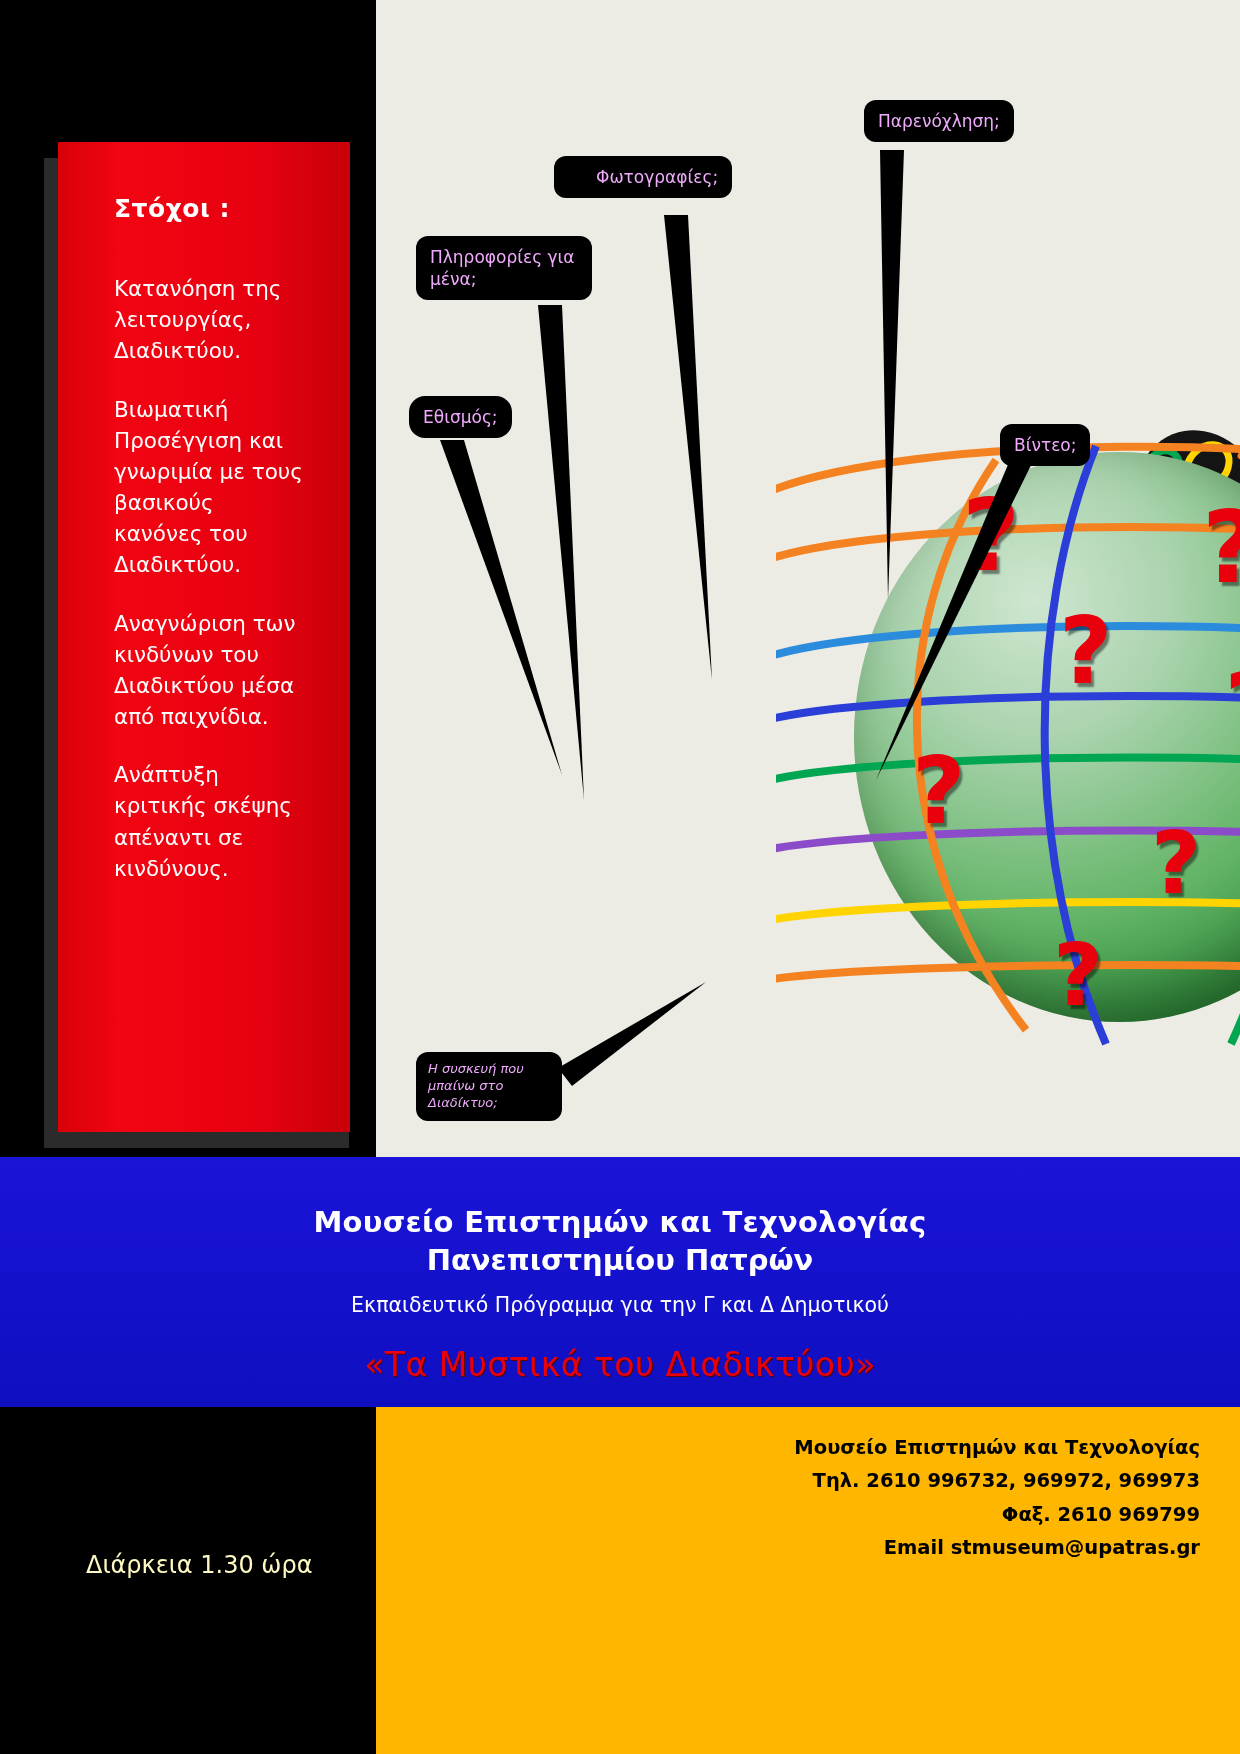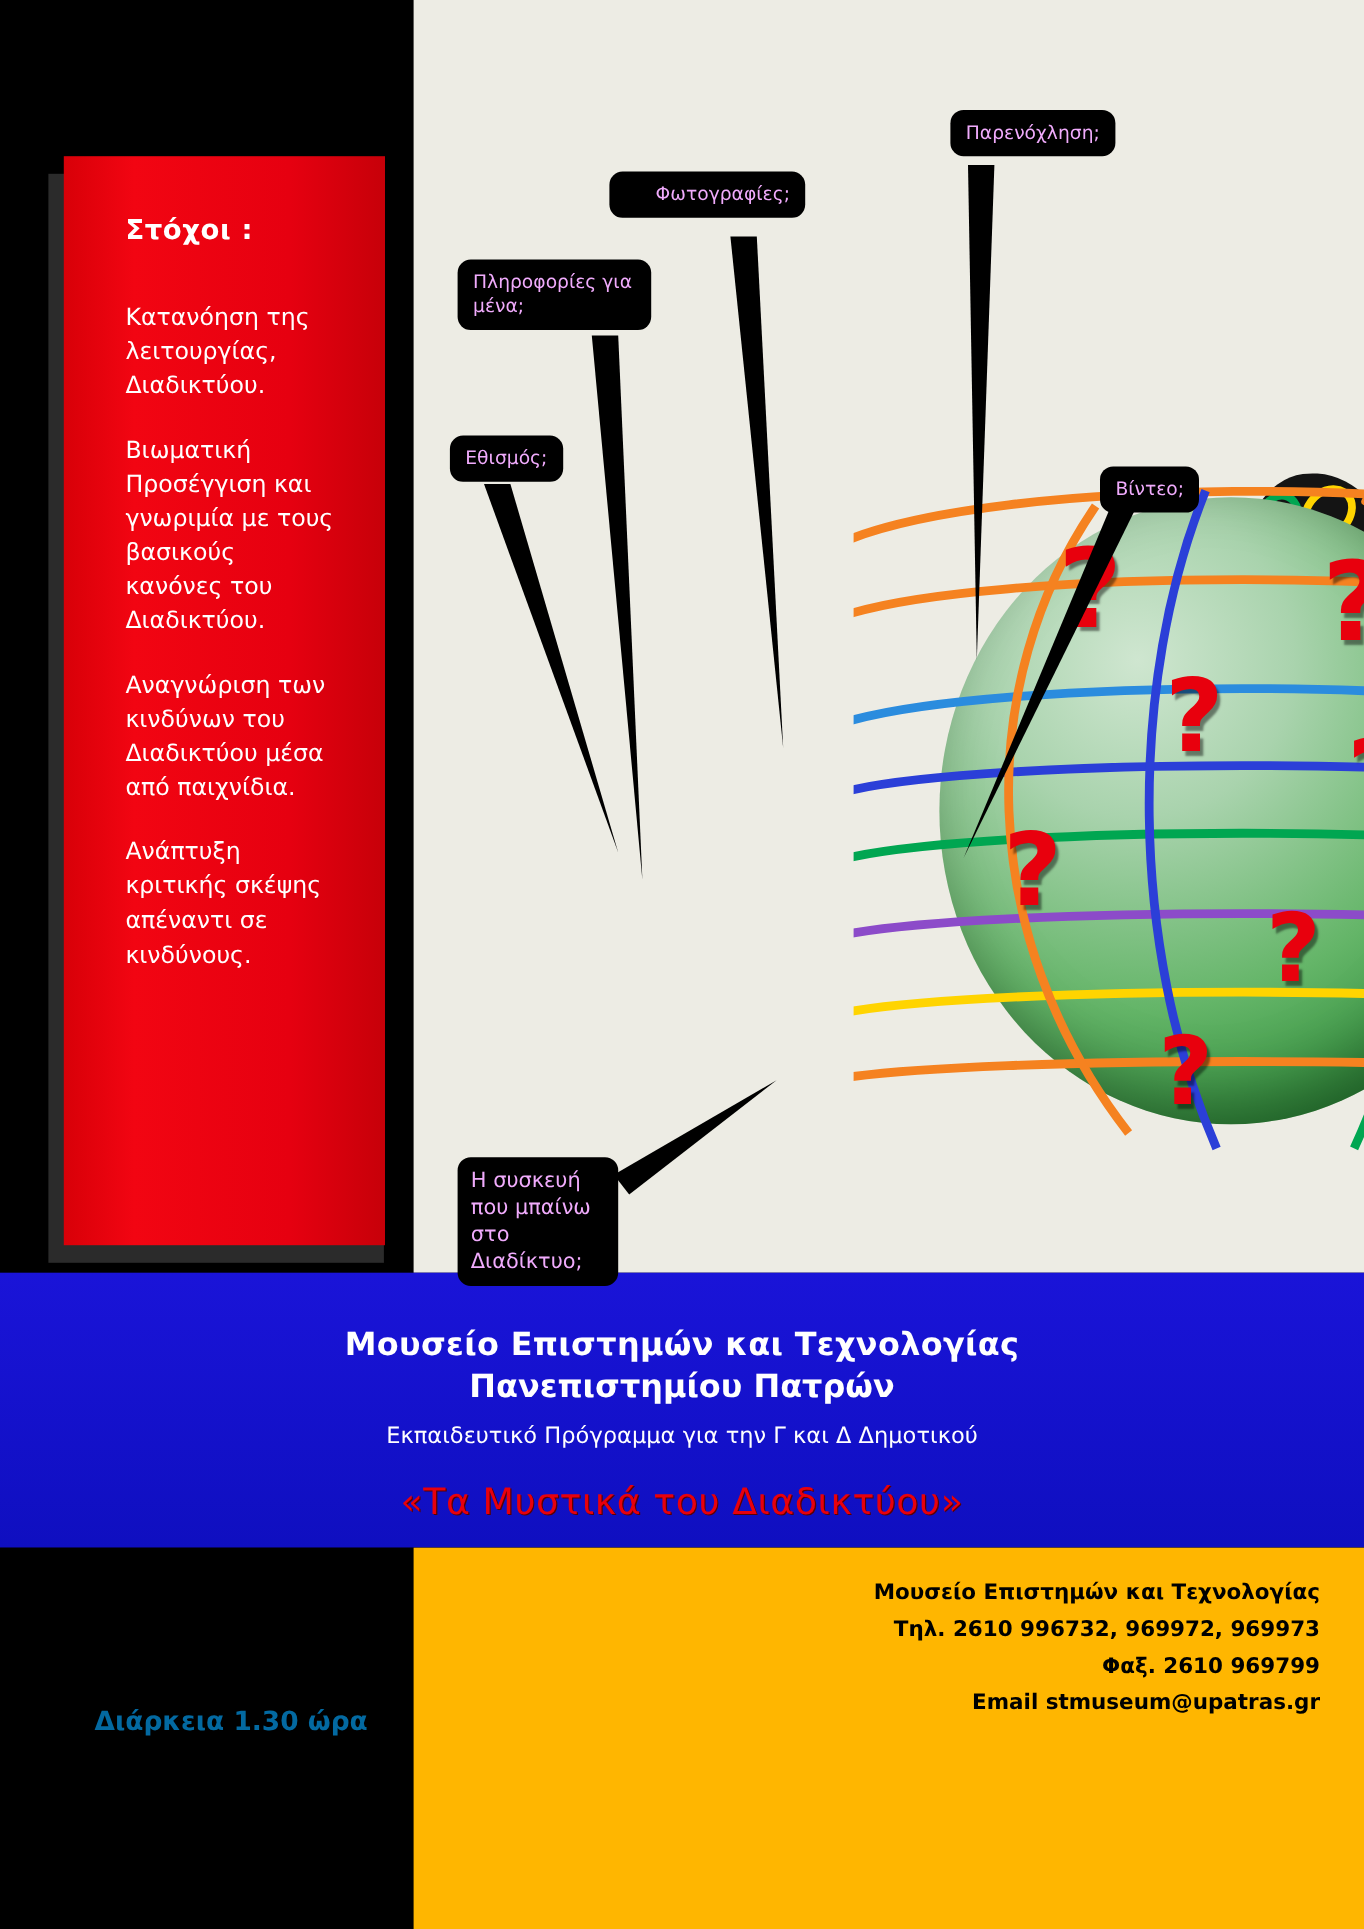--- a/index.html
+++ b/index.html
@@ -121,21 +121,21 @@
   .bubble {
     position: absolute;
     background: #000000;
     color: #f0abfc;
     border-radius: 12px;
     padding: 10px 14px;
     font-size: 17px;
     line-height: 1.3;
     z-index: 6;
   }
-  .bubble.small { font-size: 19px; padding: 9px 12px; }
+  .bubble.small { font-size: 13px; padding: 9px 12px; font-style: italic; }
 
   
   .blue-band {
     position: absolute;
     left: 0;
     top: 1157px;
     width: 1240px;
     height: 250px;
     background: #1414d2;
     background: linear-gradient(to bottom, #1a14d8 0%, #0f0fc0 100%);
@@ -192,23 +192,23 @@
   .contact-line {
     margin: 0 0 7px 0;
     font-size: 19.5px;
     font-weight: bold;
     line-height: 1.35;
   }
   .duration {
     position: absolute;
     left: 86px;
     top: 144px;
-    color: #0369a1;
+    color: #fef9c3;
     font-size: 24px;
-    font-weight: bold;
+    font-weight: normal;
   }
 </style>
 </head>
 <body>
 
 <div id="poster">
 
   <div class="art-panel">
 
     <div class="globe-wrap">
@@ -284,21 +284,21 @@
     </div>
 
     <div class="bubble" style="left:178px; top:156px;padding-left:42px;">
       <span>Φωτογραφίες;</span>
     </div>
 
     <div class="bubble" style="left:40px; top:236px; width:148px;">
       <span>Πληροφορίες για μένα;</span>
     </div>
 
-    <div class="bubble" style="left:33px; top:396px;">
+    <div class="bubble" style="left:33px; top:396px;border-radius:16px;">
       <span>Εθισμός;</span>
     </div>
 
     <div class="bubble" style="left:624px; top:424px;">
       <span>Βίντεο;</span>
     </div>
 
     <div class="bubble small" style="left:40px; top:1052px; width:122px;">
       <span>Η συσκευή που μπαίνω  στο Διαδίκτυο;</span>
     </div>

